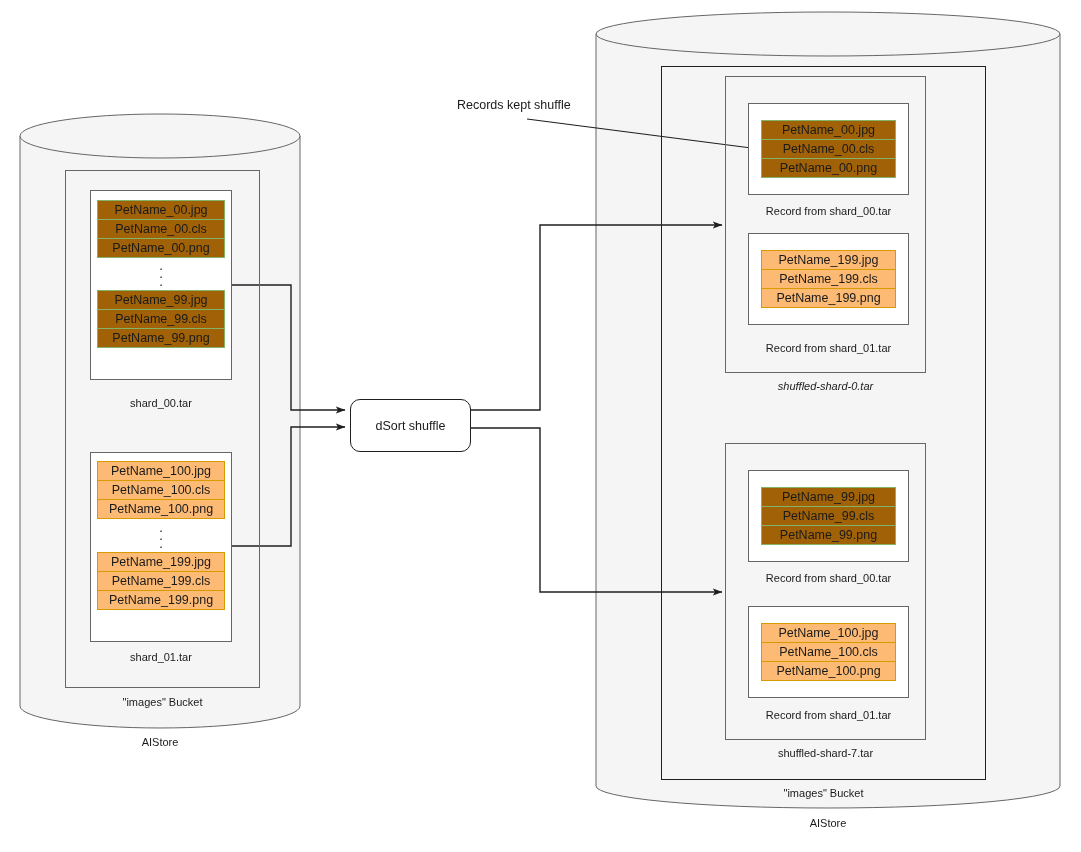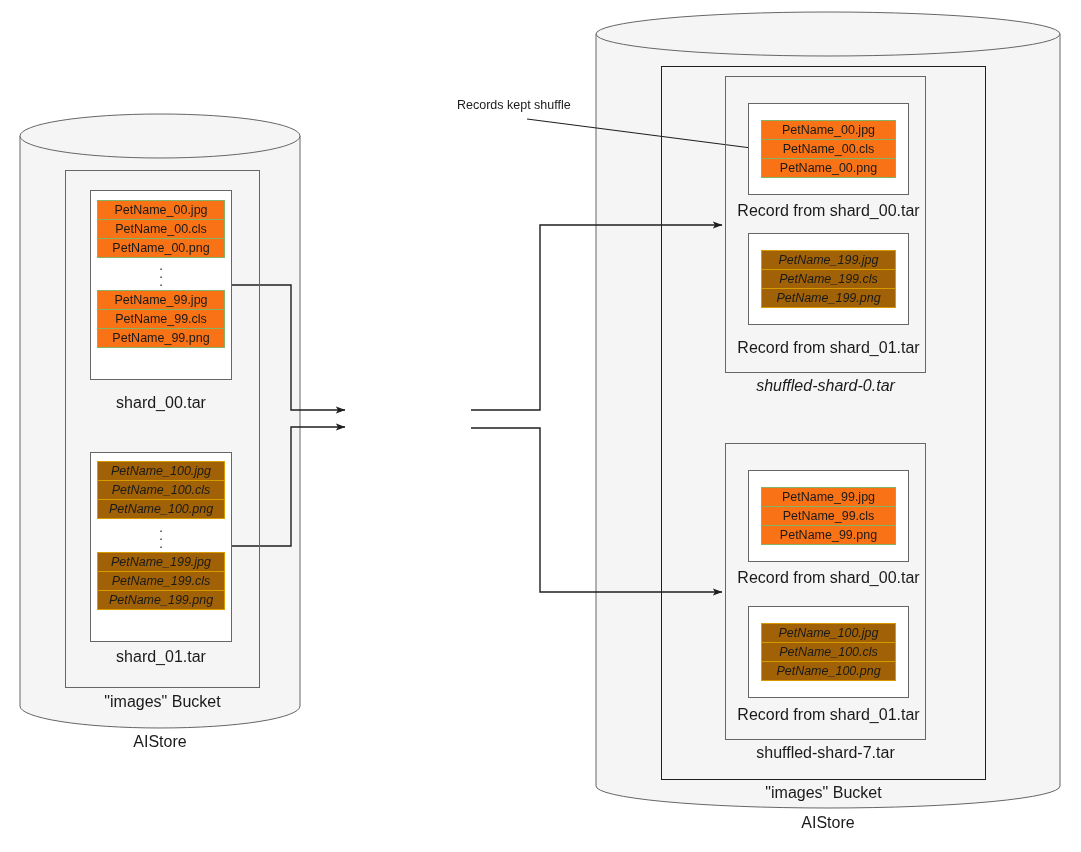--- a/index.html
+++ b/index.html
@@ -40,48 +40,47 @@
   .frame-thin{
     position:absolute;
     border:1px solid #1f1f1f;
     box-sizing:border-box;
     background:transparent;
   }
 
   
   .caption{
     position:absolute;
-    font-size:16px;
+    font-size:11px;
     color:#1a1a1a;
     text-align:center;
     white-space:nowrap;
     line-height:14px;
   }
 
   
   .stack{position:absolute;}
   .filerow{
     box-sizing:border-box;
     height:20px;
     line-height:18px;
     font-size:12.5px;
     text-align:center;
     white-space:nowrap;
     border:1px solid transparent;
     margin-top:-1px;
   }
   .filerow:first-child{margin-top:0;}
   .green{
-    background:#f97316;
+    background:#a16207;
     border-color:#82b366;
   }
   .orange{
-    background:#a16207;
+    background:#fdba74;
     border-color:#d79b00;
-    font-style:italic;
   }
 
   
   .vdots{
     position:absolute;
     width:10px;
     text-align:center;
     font-size:13px;
     line-height:8px;
     letter-spacing:0;
@@ -197,20 +196,21 @@
   </div>
 
   <div class="stack" style="left:97px; top:552px; width:128px;">
     <div class="filerow orange">PetName_199.jpg</div>
     <div class="filerow orange">PetName_199.cls</div>
     <div class="filerow orange">PetName_199.png</div>
   </div>
 
   <div class="caption" style="left:90px; top:650px; width:142px;text-align:center;">shard_01.tar</div>
 
+  <div class="process" style="left:350px; top:399px; width:121px; height:53px;">dSort shuffle</div>
 
   <div class="annotation" style="left:457px; top:98px;">Records kept shuffle</div>
 
   <div class="frame-thin" style="left:661px; top:66px; width:325px; height:714px;"></div>
   <div class="caption" style="left:661px; top:786px; width:325px;">"images" Bucket</div>
   <div class="caption" style="left:596px; top:816px; width:464px;">AIStore</div>
 
   <div class="frame" style="left:725px; top:76px; width:201px; height:297px;"></div>
 
   <div class="frame-white" style="left:748px; top:103px; width:161px; height:92px;"></div>

